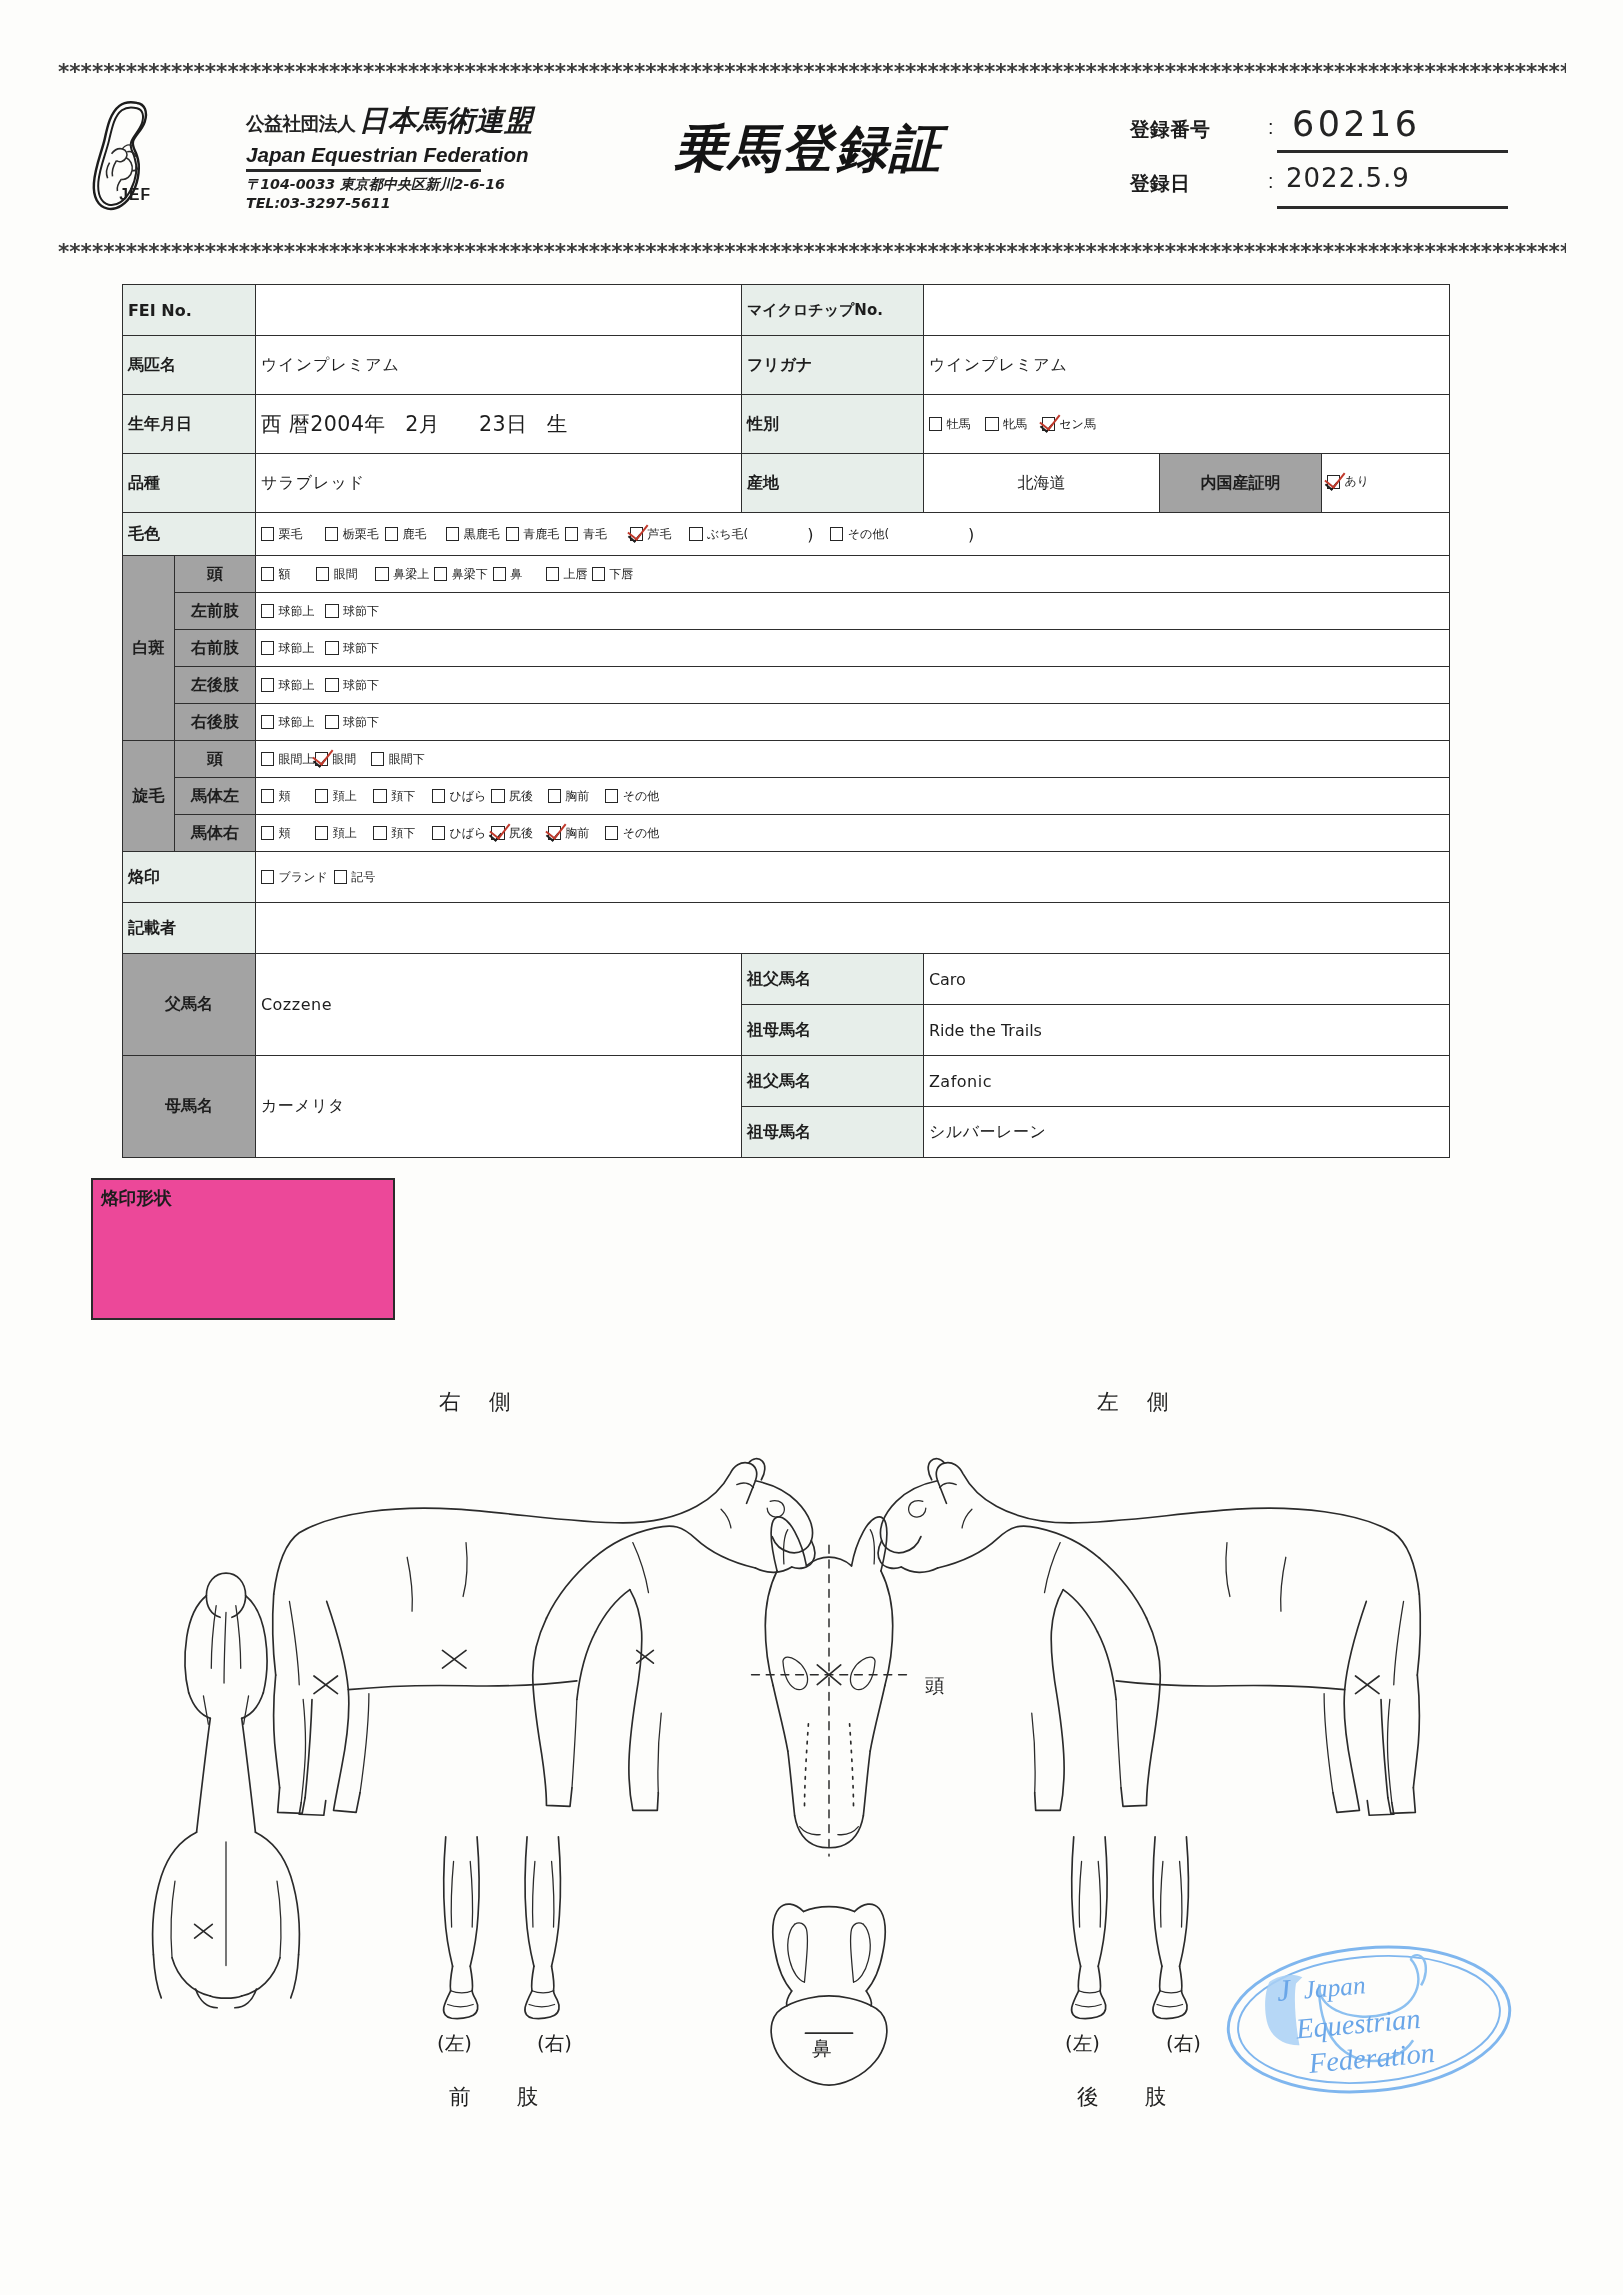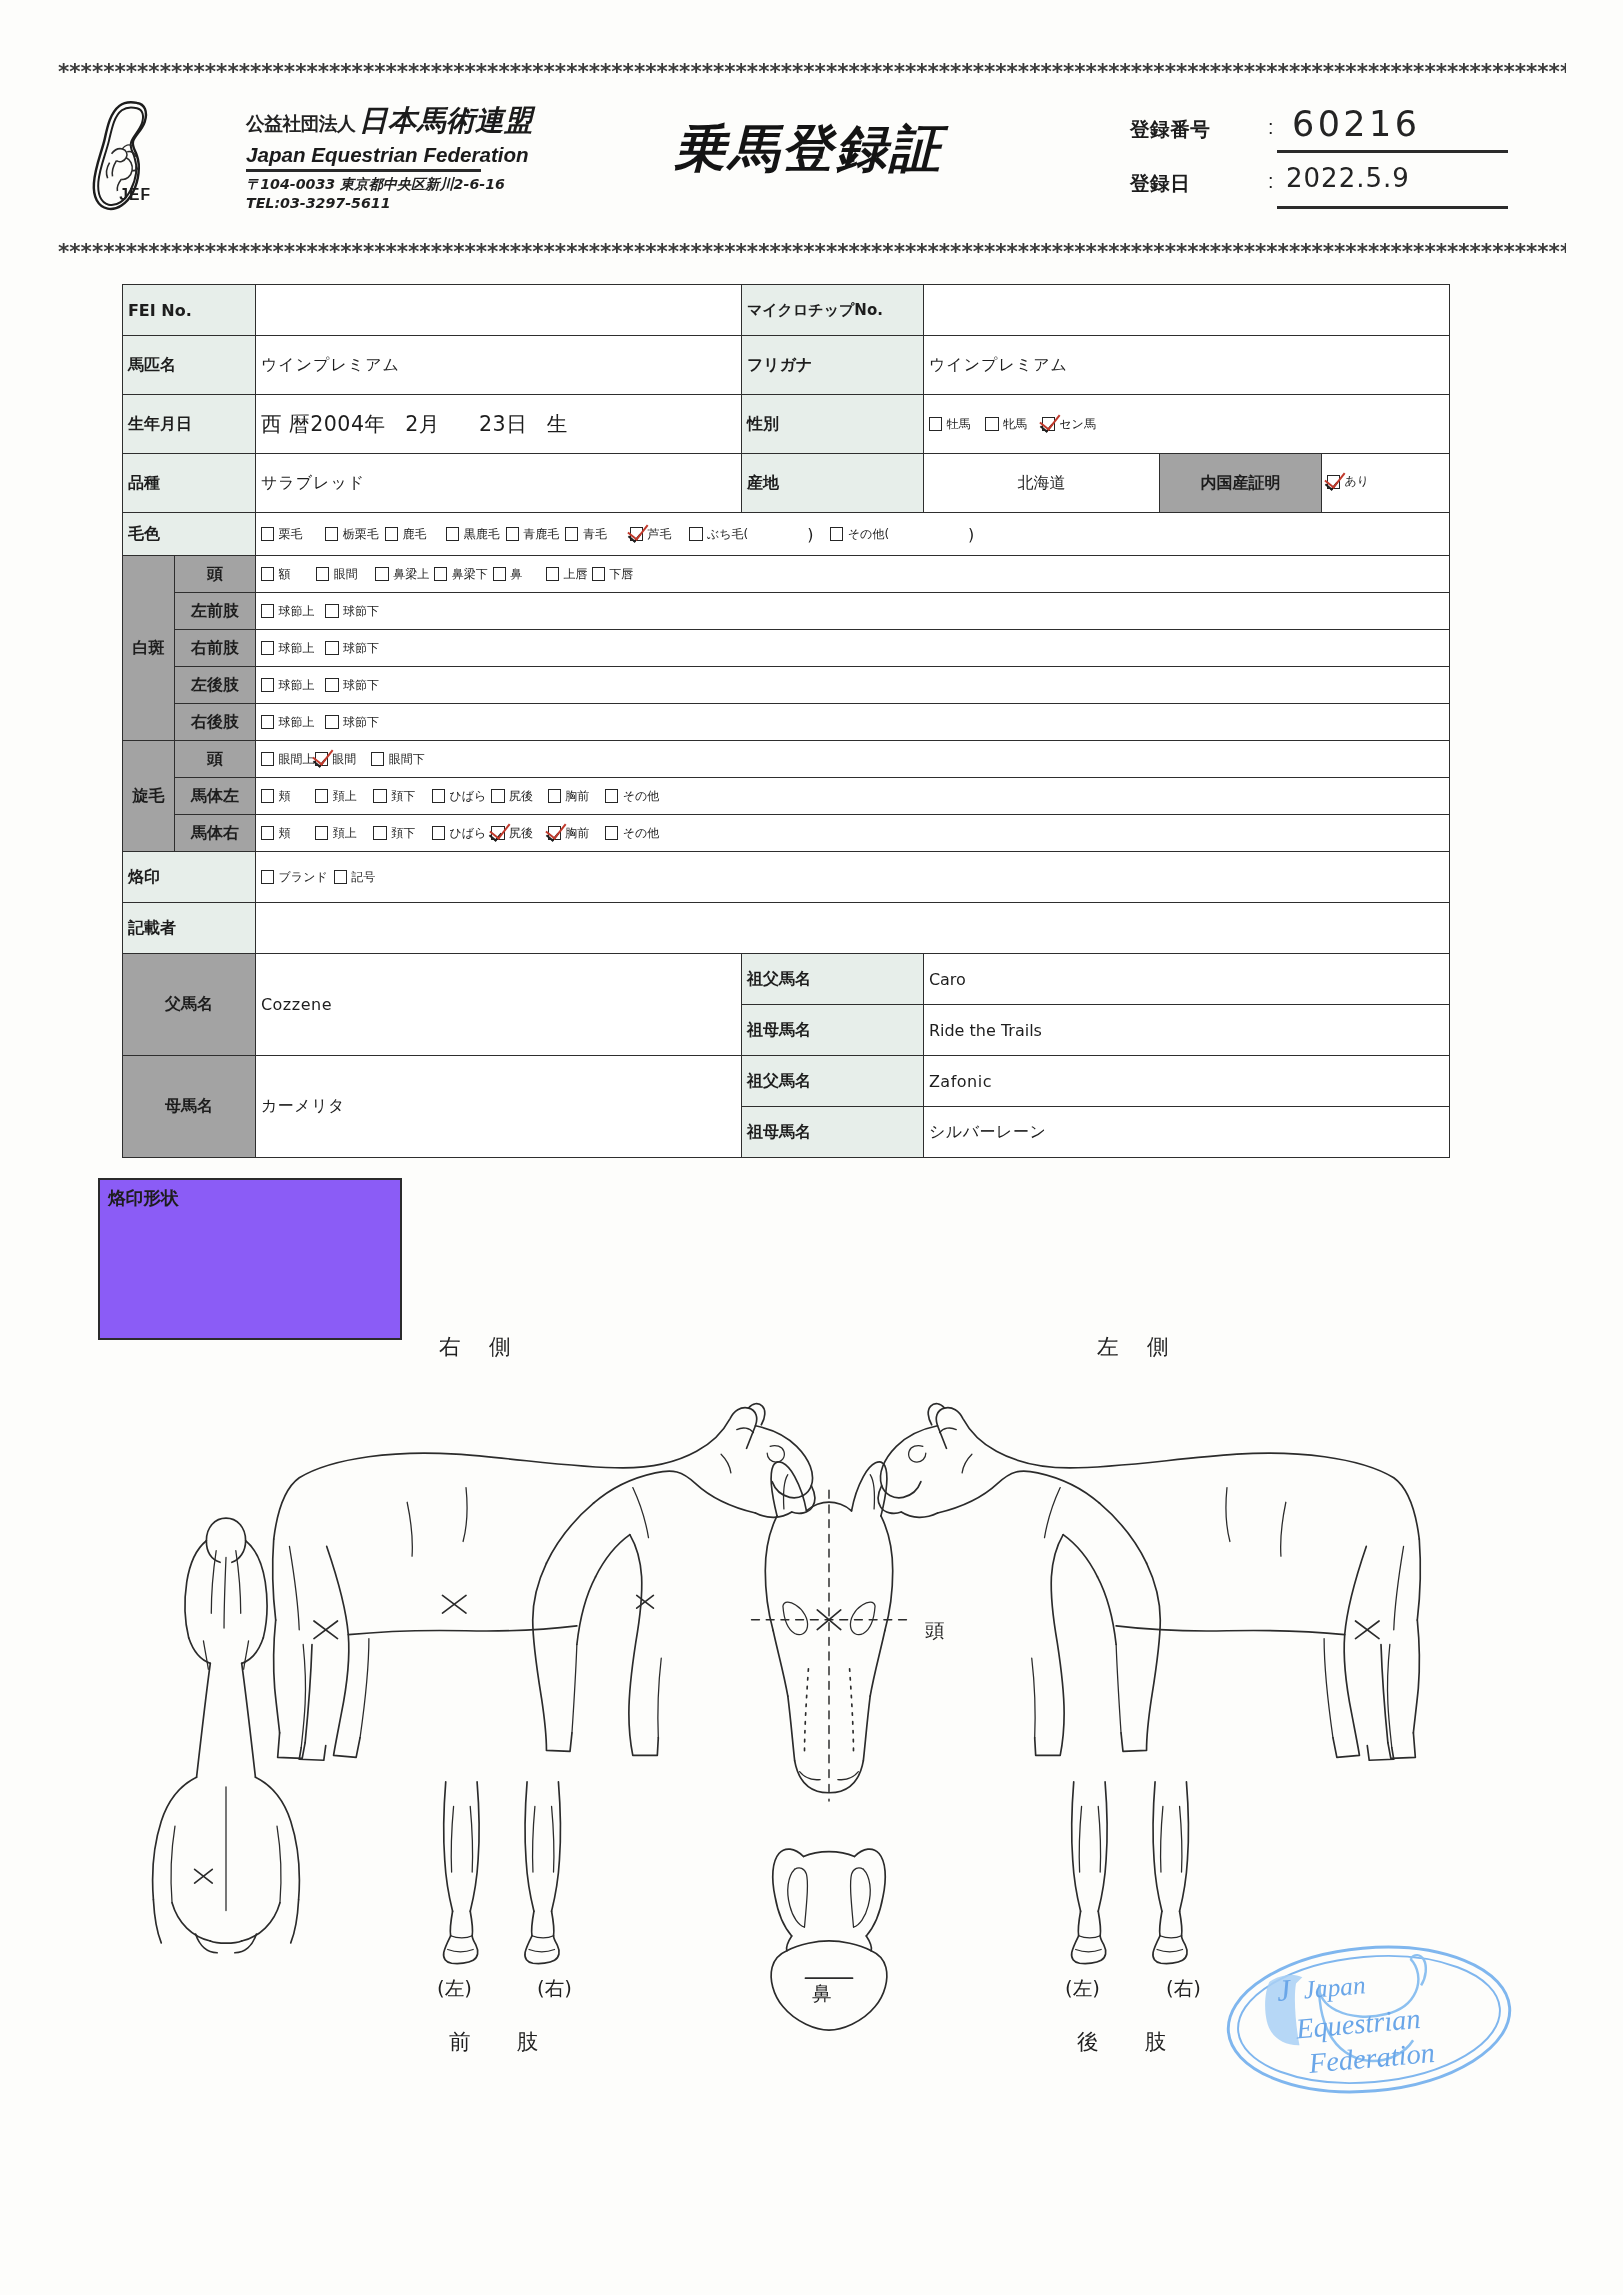--- a/index.html
+++ b/index.html
@@ -178,35 +178,35 @@
   .dob .sp { display:inline-block; width: 19.6px; }
   .dob .sp2 { display:inline-block; width: 39px; }
 
   .pedi-name { font-size: 22.6px; letter-spacing: 0.5px; padding-left: 3.9px;}
   .pedi-gname { font-size: 18.7px; padding-left: 3.9px;}
   .hand { font-family: "DejaVu Sans", sans-serif; font-size: 20.6px; letter-spacing: 0.5px; }
 
   
   .brandbox {
     position: absolute;
-    left: 98px; top: 1178px;
-    width: 304px; height: 162px;
+    left: 91px; top: 1178px;
+    width: 304px; height: 142px;
     border: 2px solid #2b2b2b;
-    background: #8b5cf6;
+    background: #ec4899;
   }
   .brandbox .cap {
     position: absolute; left: 7.9px; top: 5.9px;
     font-size: 17.7px; font-weight: 600; color: #1d1d1d;
     font-family: "DejaVu Sans", sans-serif;
   }
 
   
   .diagram {
     position: absolute;
-    left: 0; top: 1168px;
+    left: 0; top: 1223px;
     width: 1288px; height: 1031px;
   }
   .dlabel {
     position: absolute;
     font-family: "DejaVu Sans", sans-serif;
     font-size: 21.6px; color: #1f1f1f; letter-spacing: 10.8px;
     white-space: nowrap;
   }
   .dlabel.small { font-size: 19.6px; letter-spacing: 0px; }
   svg.fig { position: absolute; overflow: visible; }

